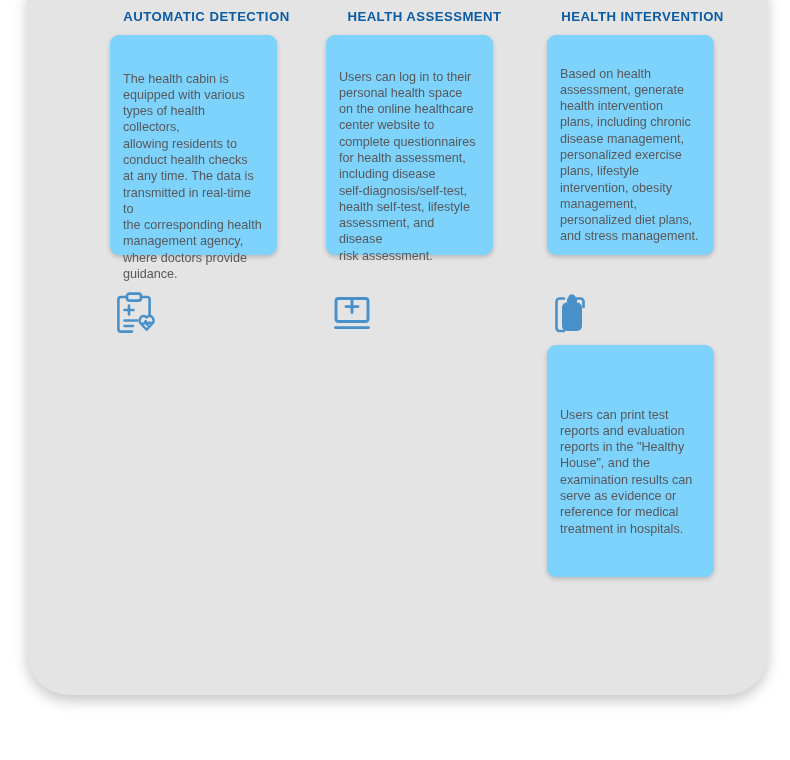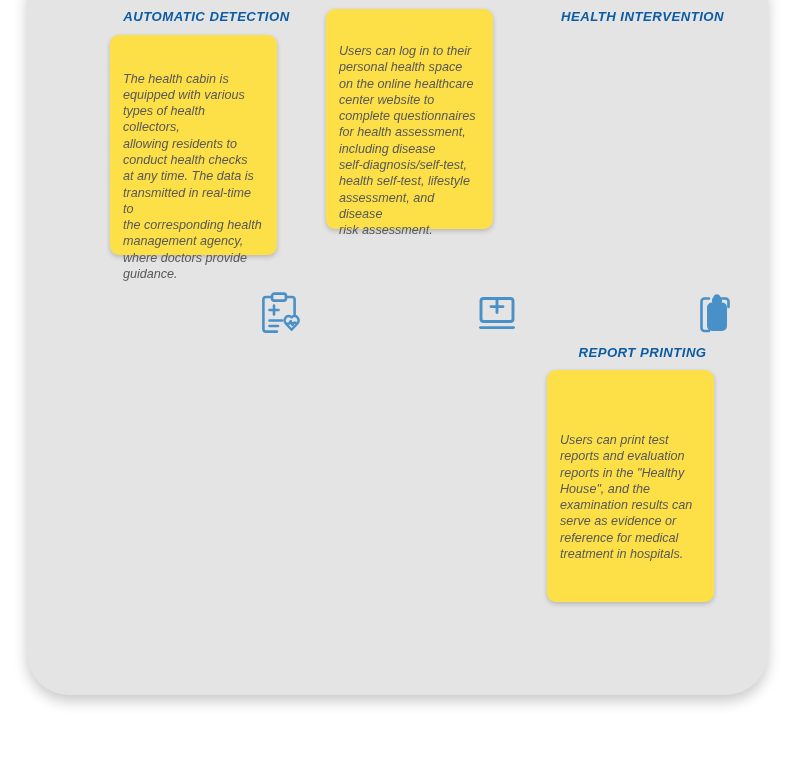--- a/index.html
+++ b/index.html
@@ -36,39 +36,38 @@
   .row {
     display: flex;
     width: 741px;
   }
 
   .col {
     width: 197px;
     margin-right: 21px;
     display: flex;
     flex-direction: column;
-    align-items: flex-end;
-    font-style: italic;
+    align-items: flex-start;
   }
   .col:first-child { margin-left: 81px; }
   .col:last-child { margin-right: 0; }
 
   .heading {
     color: #0b5ca4;
     font-size: 13.2px;
     font-weight: bold;
     letter-spacing: 0.45px;
     text-align: center;
     line-height: 1.25;
     margin: 0 0 9px 0;
     width: 100%;
   }
 
   .card {
-    background: #fde047;
+    background: #7dd3fc;
     border-radius: 9px;
     box-shadow: 0 2px 5px rgba(0,0,0,0.20);
     width: 167px;
     box-sizing: border-box;
     padding: 14px 13px 14px 13px;
   }
   .card.h-top { height: 220px; }
   .card.h-bot { height: 232px; }
 
   .card-body {
@@ -121,37 +120,51 @@
 at any time. The data is
 transmitted in real-time to
 the corresponding health
 management agency,
 where doctors provide
 guidance.</div>
         </div>
       </div>
 
       <div class="col">
+        <div class="heading">HEALTH ASSESSMENT</div>
         <div class="card h-top ac-mid">
           <div class="card-body card-pad-b">Users can log in to their
 personal health space
 on the online healthcare
 center website to
 complete questionnaires
 for health assessment,
 including disease
 self-diagnosis/self-test,
 health self-test, lifestyle
 assessment, and disease
 risk assessment.</div>
         </div>
       </div>
 
       <div class="col">
         <div class="heading">HEALTH INTERVENTION</div>
+        <div class="card h-top ac-end">
+          <div class="card-body card-pad-c">Based on health
+assessment, generate
+health intervention
+plans, including chronic
+disease management,
+personalized exercise
+plans, lifestyle
+intervention, obesity
+management,
+personalized diet plans,
+and stress management.</div>
+        </div>
       </div>
 
     </div>
 
     <div class="row row-bot">
 
       <div class="col">
         <div class="icon-wrap">
           <svg width="52" height="52" viewBox="0 0 52 52" aria-hidden="true">
             <g fill="none" stroke="#4a90c8" stroke-width="2.6" stroke-linecap="round" stroke-linejoin="round">
@@ -186,21 +199,20 @@
           <svg width="52" height="52" viewBox="0 0 52 52" aria-hidden="true">
             <g fill="none" stroke="#4a90c8" stroke-width="2.6" stroke-linecap="round" stroke-linejoin="round">
               <path d="M20 9.5 H15.5 a3 3 0 0 0 -3 3 V39 a3 3 0 0 0 3 3 H20"></path>
               <path d="M32 9.5 H36.5 a3 3 0 0 1 3 3 V18"></path>
             </g>
             <rect x="18" y="13.6" width="20" height="28.4" rx="5" fill="#4a90c8"></rect>
             <path d="M24.5 7.6 a3.6 3.6 0 0 1 6.8 0 l0.6 3.2 h-8z" fill="#4a90c8"></path>
             <rect x="23" y="8.6" width="10" height="6" rx="2.2" fill="#4a90c8"></rect>
           </svg>
         </div>
-        <div class="heading">REPORT PRINTING</div>
         <div class="card h-bot ac-end">
           <div class="card-body card-pad-f">Users can print test
 reports and evaluation
 reports in the "Healthy
 House", and the
 examination results can
 serve as evidence or
 reference for medical
 treatment in hospitals.</div>
         </div>

